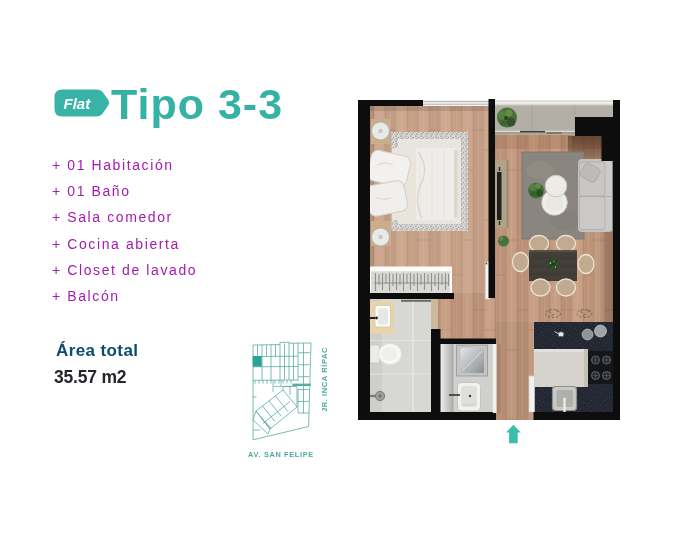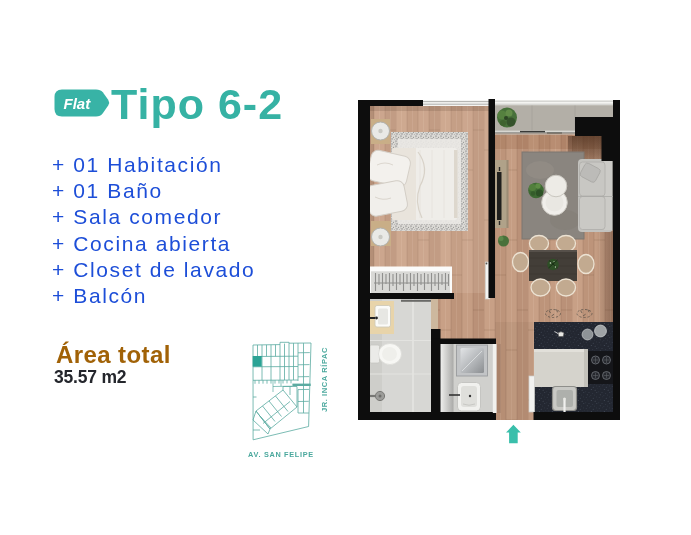--- a/index.html
+++ b/index.html
@@ -1,32 +1,32 @@
 <!DOCTYPE html>
 <html><head>
 <meta charset="utf-8">
 <style>
 html,body{margin:0;padding:0;background:#ffffff;}
 #page{position:relative;width:691px;height:535px;background:#ffffff;overflow:hidden;font-family:"Liberation Sans",sans-serif;}
 .abs{position:absolute;}
 #title{left:111px;top:80px;font-size:43px;font-weight:bold;color:#36b2a4;letter-spacing:1px;}
-#list{left:52px;top:152px;font-size:21px;line-height:26.2px;color:#1d4ed8;letter-spacing:1.6px;}
-#areatotal{left:56px;top:341px;font-size:24px;font-weight:bold;color:#a16207;letter-spacing:0.4px;}
+#list{left:52px;top:152px;font-size:14px;line-height:26.2px;color:#a21caf;letter-spacing:1.6px;}
+#areatotal{left:56px;top:341px;font-size:17px;font-weight:bold;color:#0c4a6e;letter-spacing:0.4px;}
 #areaval{left:54px;top:367px;font-size:17.5px;font-weight:bold;color:#24262c;letter-spacing:-0.2px;}
 </style>
 </head>
 <body>
 <div id="page">
 
   <svg class="abs" style="left:54px;top:89px" width="56" height="28" viewBox="0 0 56 28">
     <path d="M8,0.5 L42,0.5 Q46.5,0.5 48.8,3.2 L54.2,10.8 Q56,13.6 54.2,16.4 L48.8,24.3 Q46.5,27.5 42,27.5 L8,27.5 Q0.5,27.5 0.5,20 L0.5,8 Q0.5,0.5 8,0.5 Z" fill="#38b3a6"></path>
     <text x="9.5" y="19.5" font-size="15" font-style="italic" font-weight="bold" fill="#ffffff">Flat</text>
   </svg>
 
-  <div class="abs" id="title">Tipo 6-2</div>
+  <div class="abs" id="title">Tipo 3-3</div>
 
   <div class="abs" id="list">+ 01 Habitación<br>+ 01 Baño<br>+ Sala comedor<br>+ Cocina abierta<br>+ Closet de lavado<br>+ Balcón</div>
 
   <div class="abs" id="areatotal">Área total</div>
 
   <div class="abs" id="areaval">35.57 m2</div>
 
   <svg class="abs" style="left:240px;top:335px" width="105" height="140" viewBox="0 0 105 140">
     <g fill="none" stroke="#5aaba1" stroke-width="0.8">
 

